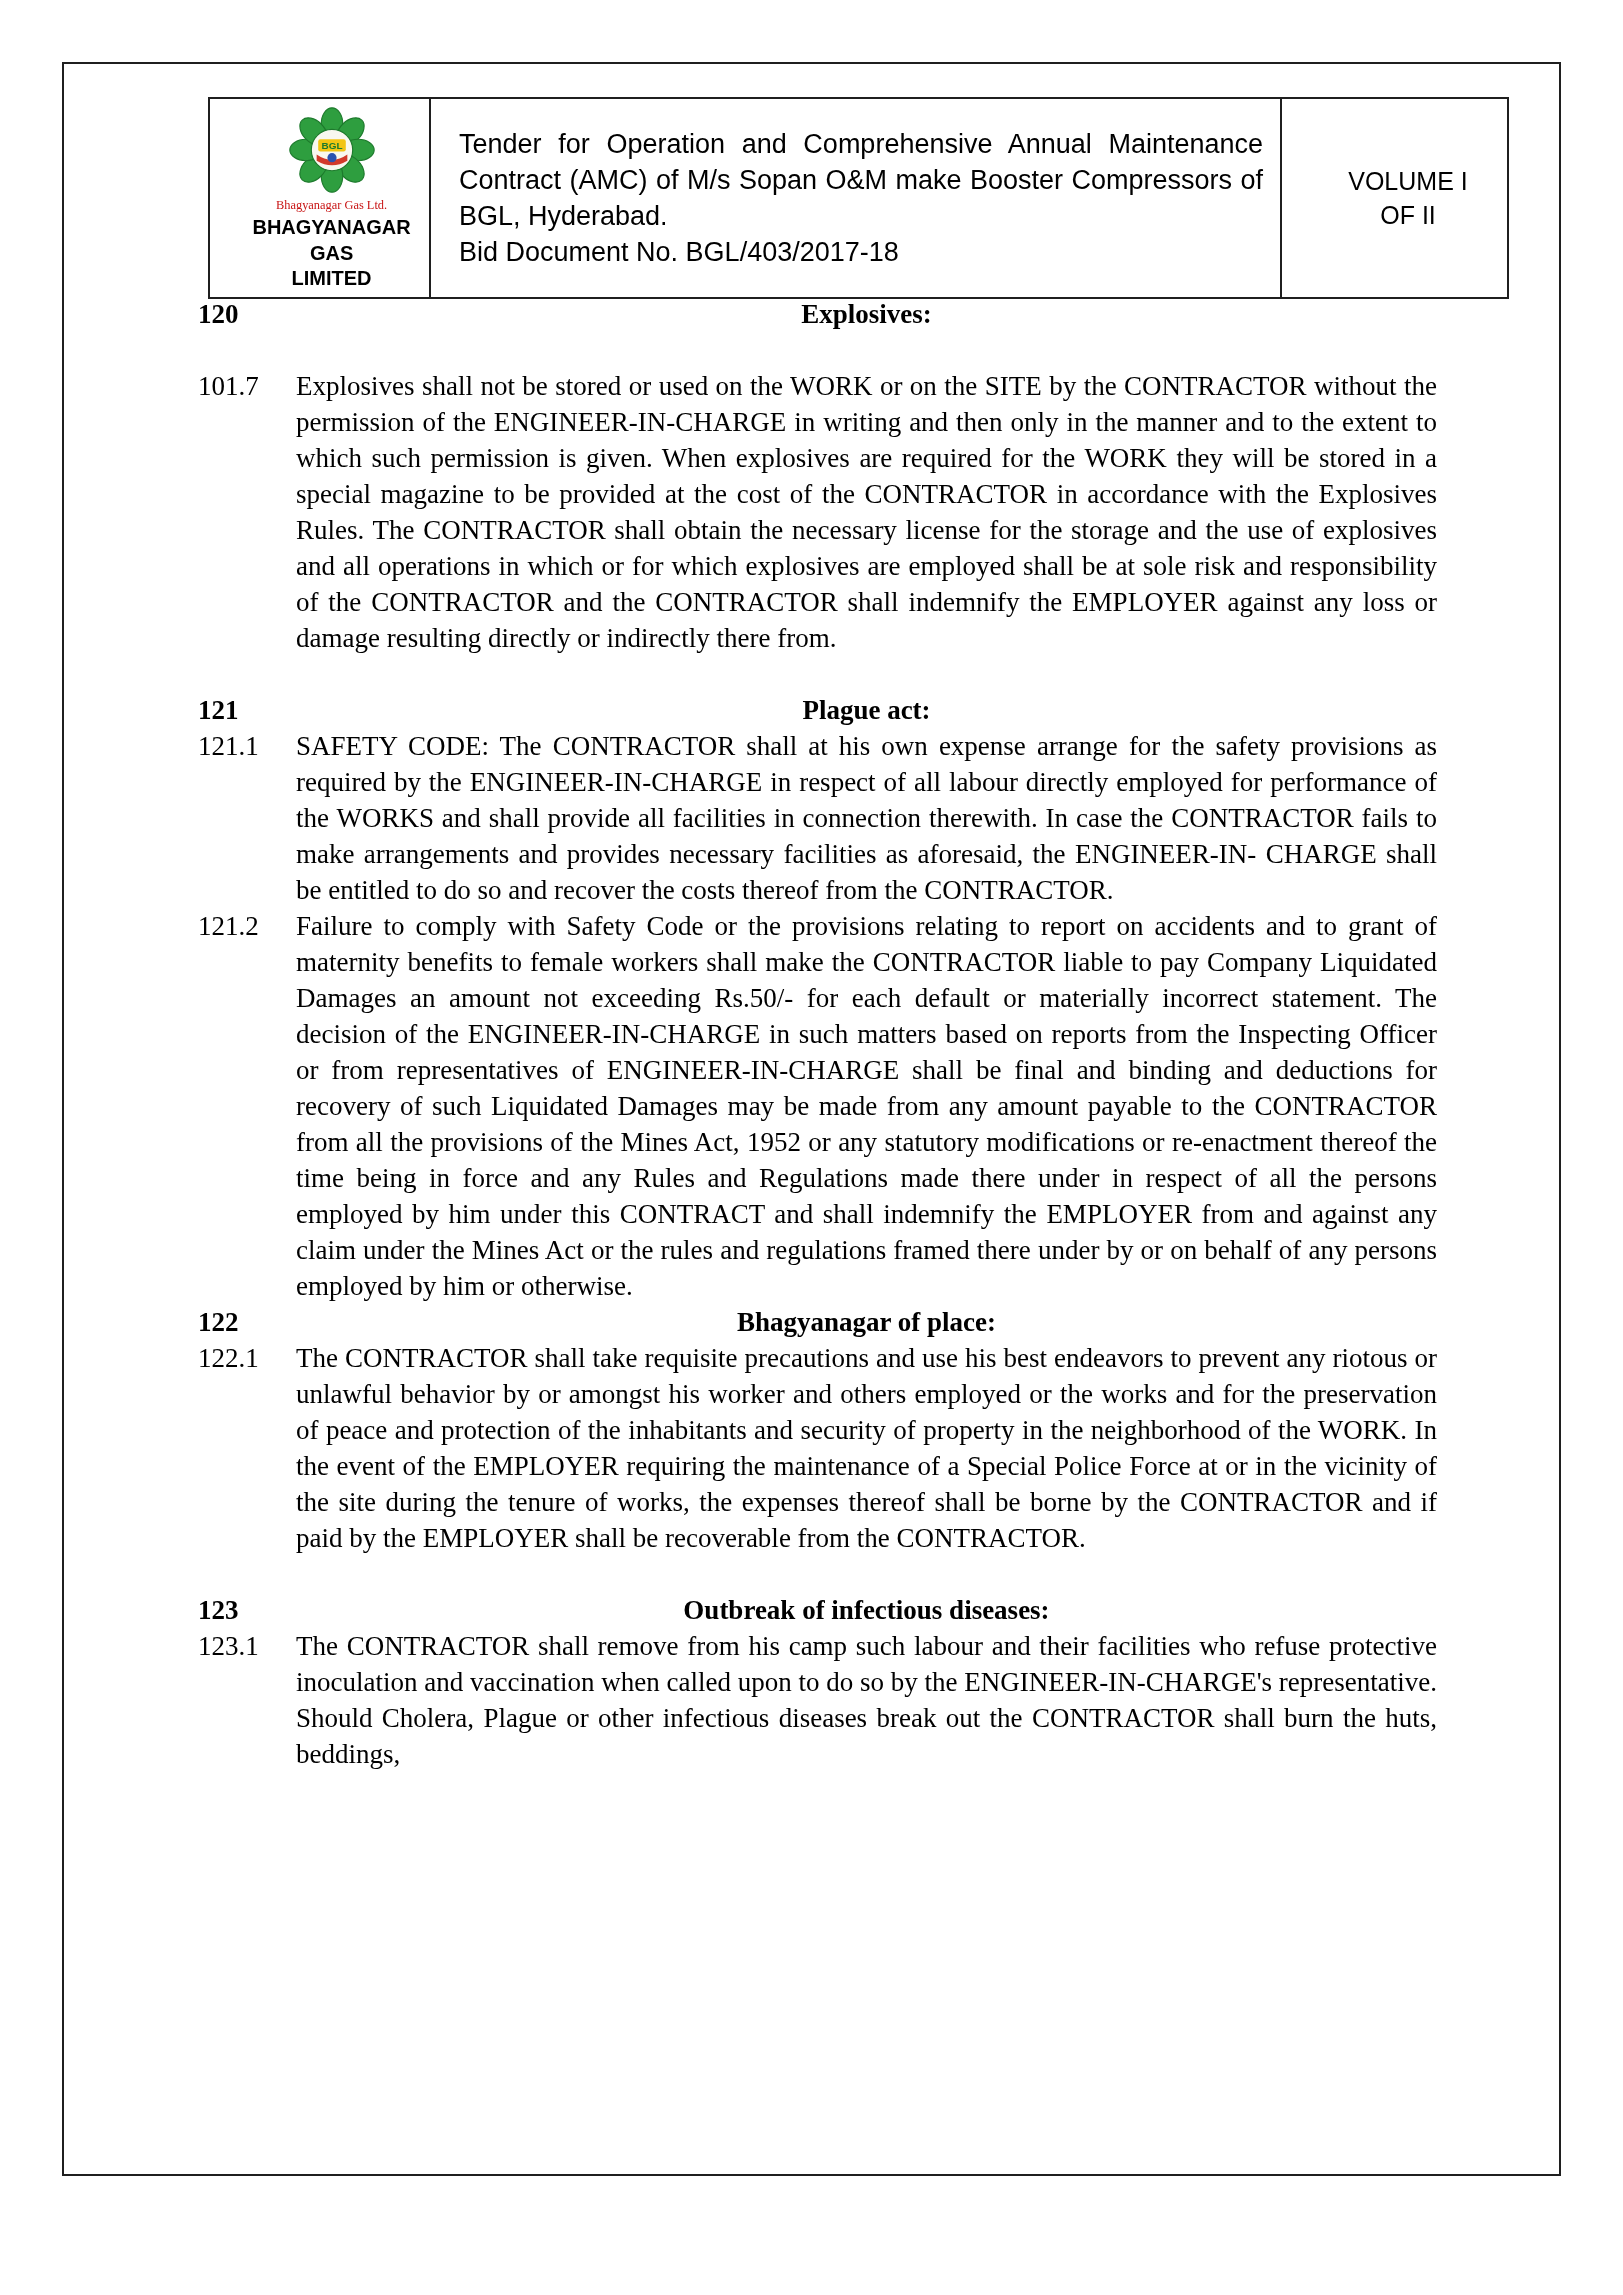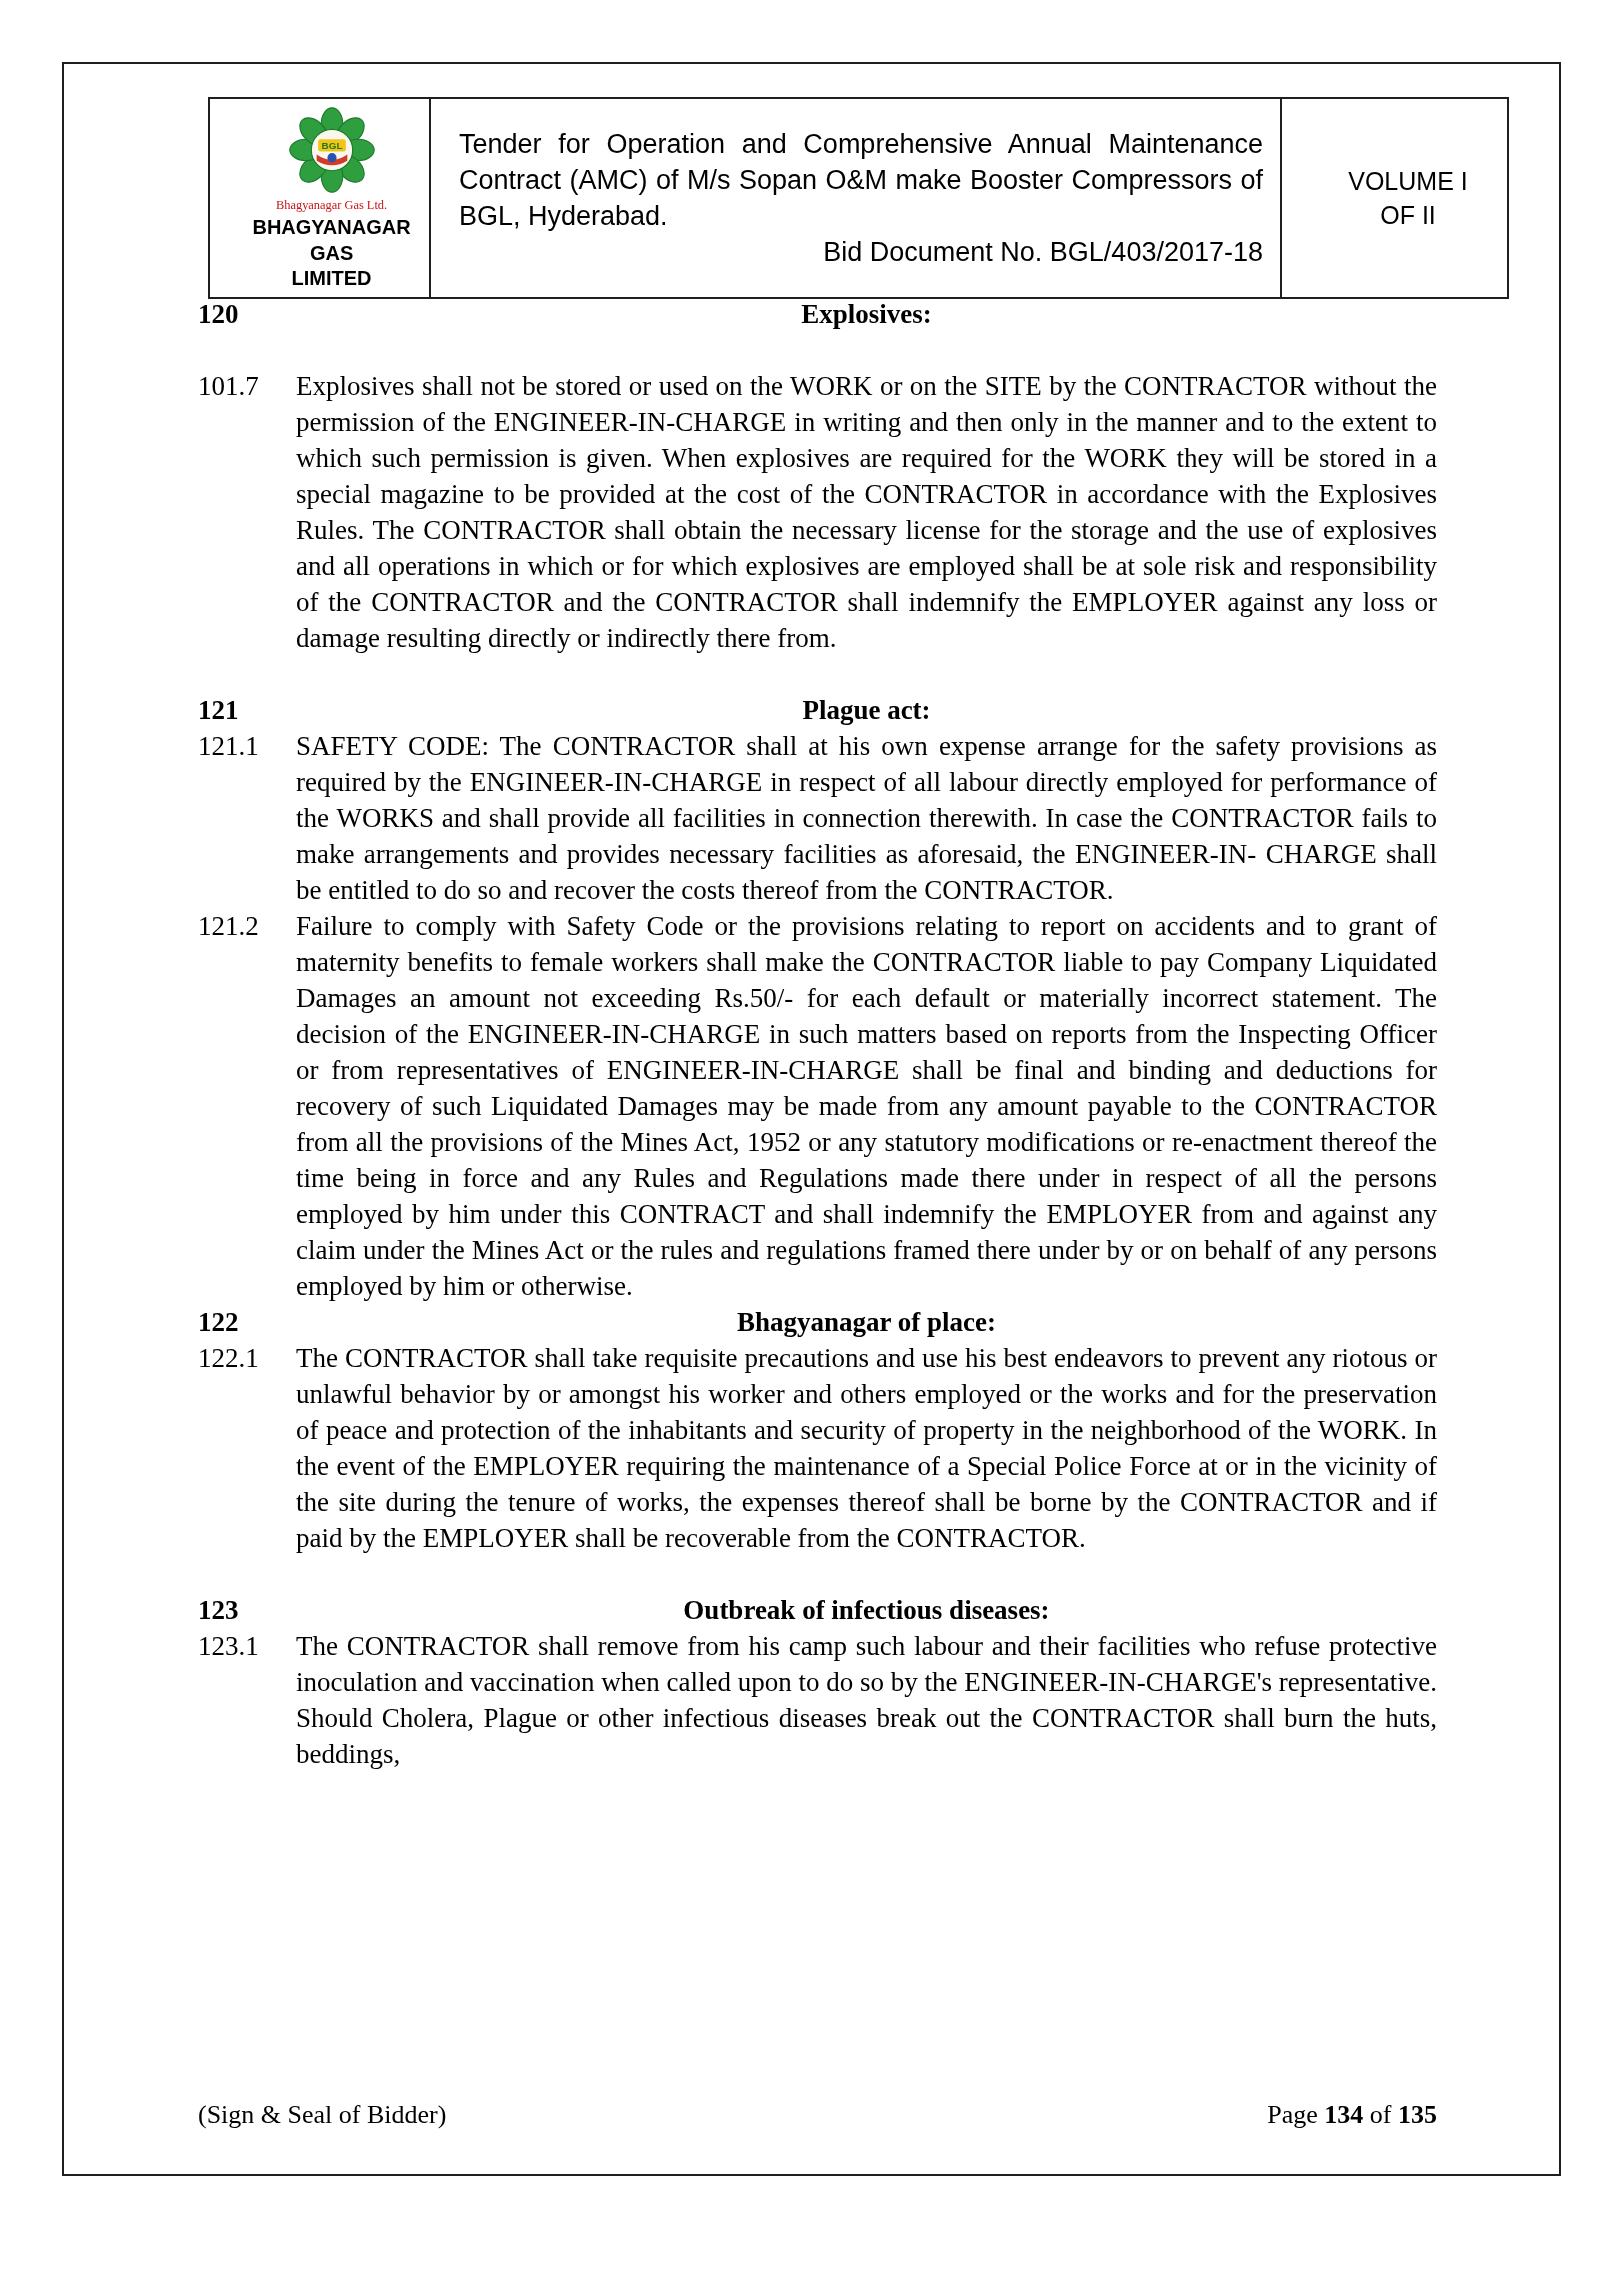--- a/index.html
+++ b/index.html
@@ -19,21 +19,21 @@
     position:absolute; left:144px; top:33px;
     border-collapse:collapse; background:#fff; table-layout:fixed;
   }
   .header-table td { border:2px solid #1f1f1f; vertical-align:middle; box-sizing:border-box;padding-left:28px; }
   .logo-cell  { width:221px; text-align:center; padding:5.2px 3.9px; }
   .title-cell { width:851px; padding:6.5px 17px; font-family:"Liberation Sans", sans-serif; }
   .volume-cell{ width:227px; text-align:center; font-family:"Liberation Sans", sans-serif;
                 font-size:25px; line-height:34px; }
 
   .header-title { font-size:27px; line-height:36px; text-align:justify; margin:0; }
-  .bid-line     { font-size:27px; line-height:36px; text-align:right; margin:0; }
+  .bid-line     { font-size:27px; line-height:36px; text-align:left; margin:0; }
 
   .logo-wrap { display:inline-block; }
   .logo-sub  { color:#c81414; font-size:12.4px; line-height:14.4px; font-family:"Liberation Serif", serif; }
   .org-name  { font-family:"Liberation Sans", sans-serif; font-size:20px; line-height:25.5px; margin-top:2.6px;font-weight:bold; }
 
   
   .content {
     position:absolute; left:134px; top:232px; width:1239px;
     font-size:27px; line-height:36px;
   }
@@ -143,22 +143,16 @@
           <span class="title">Outbreak of infectious diseases:</span>
         </div>
         <div class="clause">
           <span class="num">123.1</span>
           <span>The CONTRACTOR shall remove from his camp such labour and their facilities who refuse protective inoculation and vaccination when called upon to do so by the ENGINEER-IN-CHARGE's representative. Should Cholera, Plague or other infectious diseases break out the CONTRACTOR shall burn the huts, beddings,</span>
         </div>
       </div>
 
     </div>
 
-    <div class="footer">
-      <span>(Sign &amp; Seal of Bidder)</span>
-      <span class="page-indicator">
-        <span>Page</span>&nbsp;<b>134</b>&nbsp;<span>of</span>&nbsp;<b>135</b>
-      </span>
-    </div>
 
   </div>
 </div>
 
 
 </body></html>

